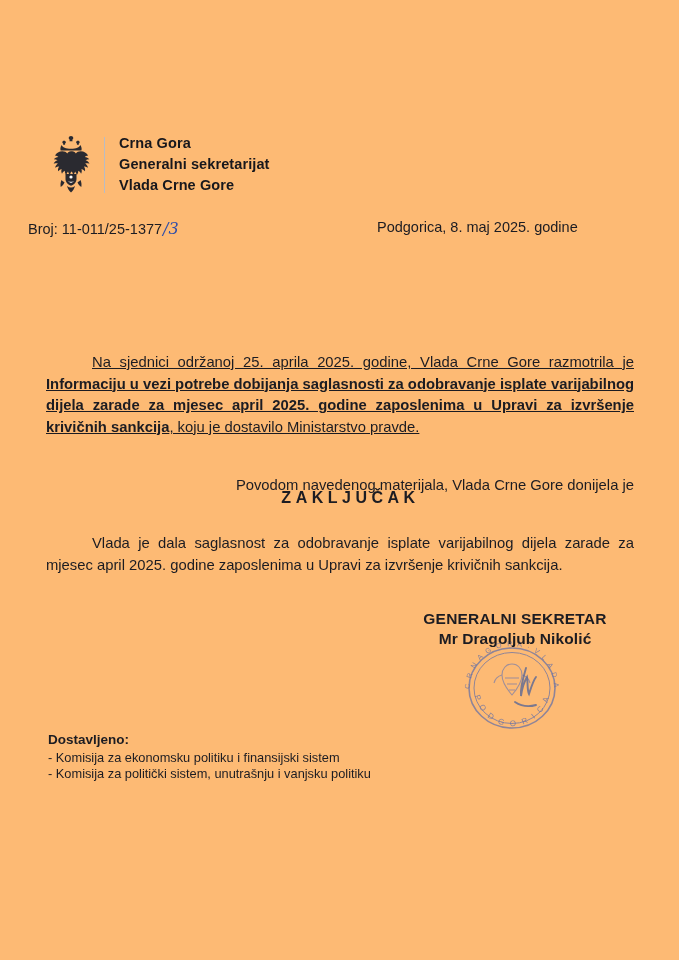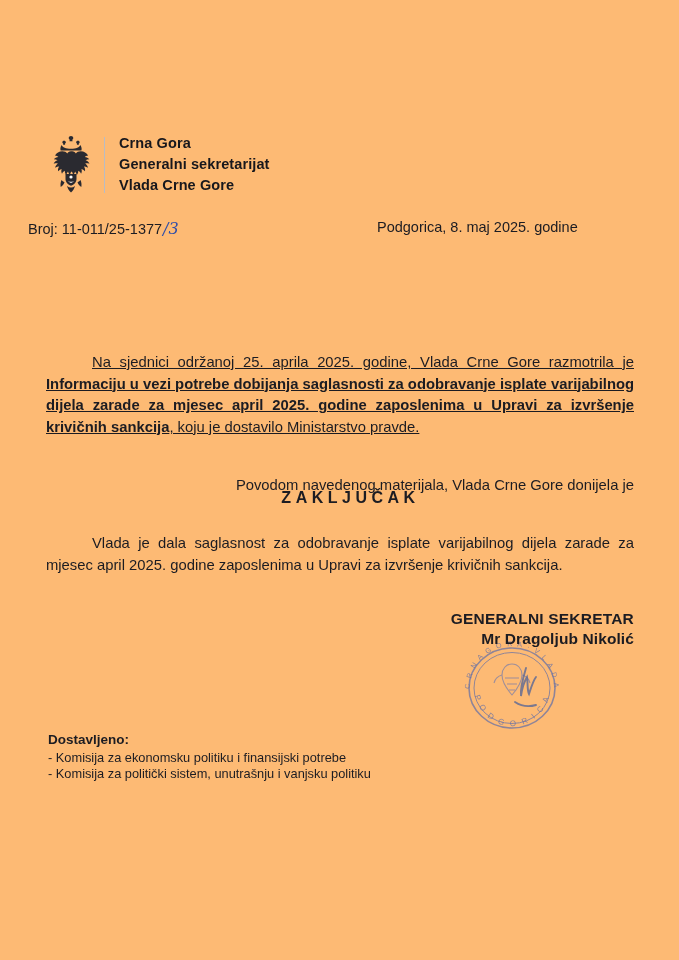--- a/index.html
+++ b/index.html
@@ -115,21 +115,21 @@
   }
 
   #p-conclusion { position: absolute; left: 46px; top: 533px; width: 588px; }
 
   
   .signature {
     position: absolute;
     left: 396px;
     top: 609px;
     width: 238px;
-    text-align: right;
+    text-align: center;
     z-index: 3;
   }
   .signature .title-line {
     font-size: 15.5px;
     font-weight: bold;
     line-height: 20px;
     letter-spacing: 0.2px;
     white-space: nowrap;
   }
   .signature .name-line {
@@ -252,18 +252,18 @@
   </svg>
 
   <div class="signature">
     <div class="title-line">GENERALNI SEKRETAR</div>
     <div class="name-line">Mr Dragoljub Nikolić</div>
   </div>
 
   <div class="dostavljeno">
     <div class="dost-title">Dostavljeno:</div>
     <ul>
-      <li>- Komisija za ekonomsku politiku i finansijski potrebe</li>
+      <li>- Komisija za ekonomsku politiku i finansijski sistem</li>
       <li>- Komisija za politički sistem, unutrašnju i vanjsku politiku</li>
     </ul>
   </div>
 
 </div>
 
 </body></html>

